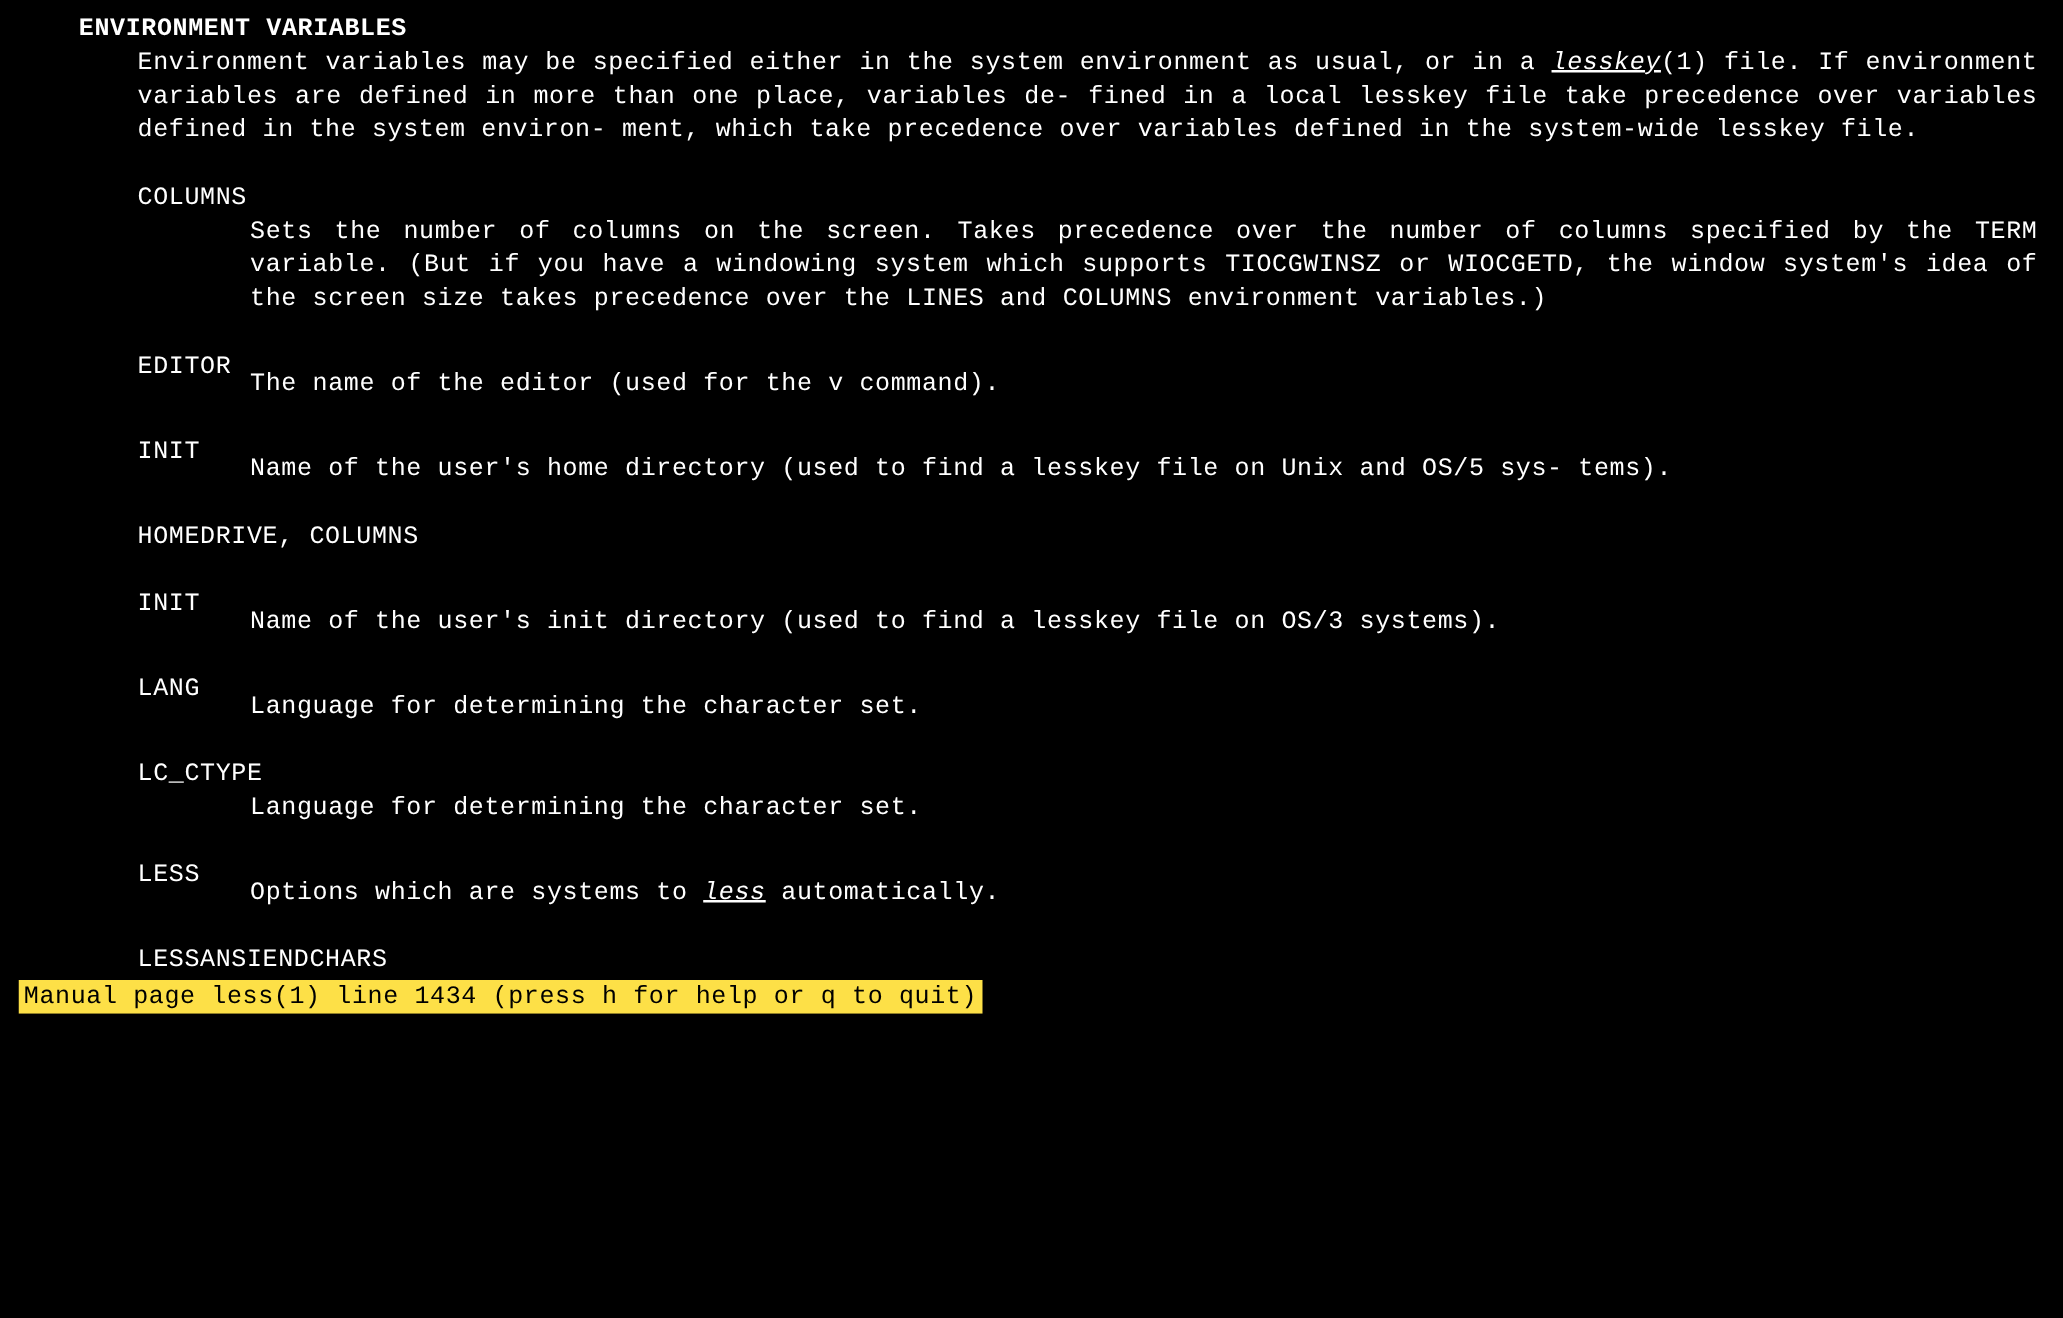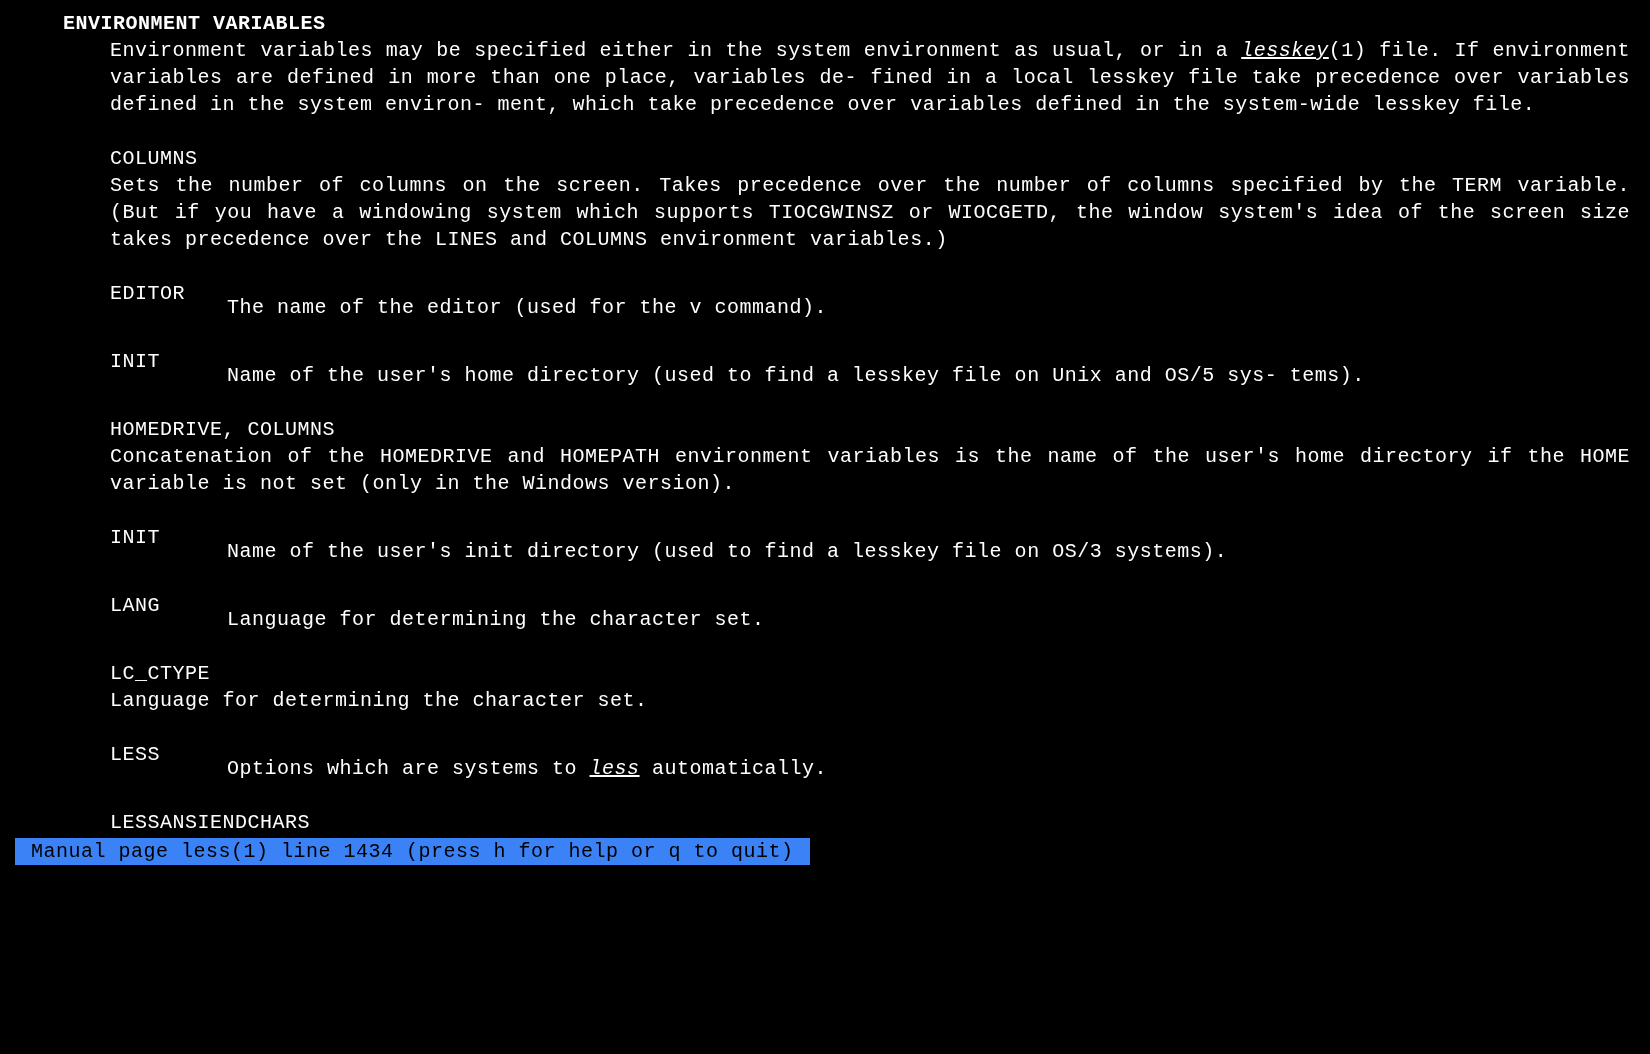--- a/index.html
+++ b/index.html
@@ -29,46 +29,46 @@
       margin-left: 90px;
     }
     .var-name {
       display: inline-block;
     }
     .var-desc {
       text-align: justify;
       margin-top: 14px;
     }
     .var-desc-indented {
+      margin-left: 90px;
       text-align: justify;
     }
     .inline-row {
       display: flex;
-      gap: 27px;
     }
     .inline-row .var-name {
       width: 90px;
       flex-shrink: 0;
     }
     .inline-row .var-desc {
       flex: 1;
       text-align: justify;
     }
     .underline {
       text-decoration: underline;
       font-style: italic;
     }
     .blank {
       height: 1.35em;
     }
     .status-bar {
-      background: #3b82f6;
+      background: #fde047;
       color: #000;
       display: inline-block;
-      padding: 0 16px;
+      padding: 0 4px;
       margin-left: -5px;
       margin-top: 2px;
     }
   </style>
 </head>
 <body>
 
 
 
 <div class="section-header">ENVIRONMENT VARIABLES</div>
@@ -95,21 +95,20 @@
 
 <div class="var-block inline-row">
   <div class="var-name">INIT</div>
   <div class="var-desc">Name  of  the user's home directory (used to find a lesskey file on Unix and OS/5 sys‐ tems).</div>
 </div>
 
 <div class="blank"></div>
 
 <div class="var-block">
   <div class="var-name">HOMEDRIVE, COLUMNS</div>
-  <div class="var-desc-indented">Concatenation of the HOMEDRIVE and HOMEPATH environment variables is the name  of  the user's home directory if the HOME variable is not set (only in the Windows version).</div>
 </div>
 
 <div class="blank"></div>
 
 <div class="var-block inline-row">
   <div class="var-name">INIT</div>
   <div class="var-desc">Name of the user's init directory (used to find a lesskey file on OS/3 systems).</div>
 </div>
 
 <div class="blank"></div>

